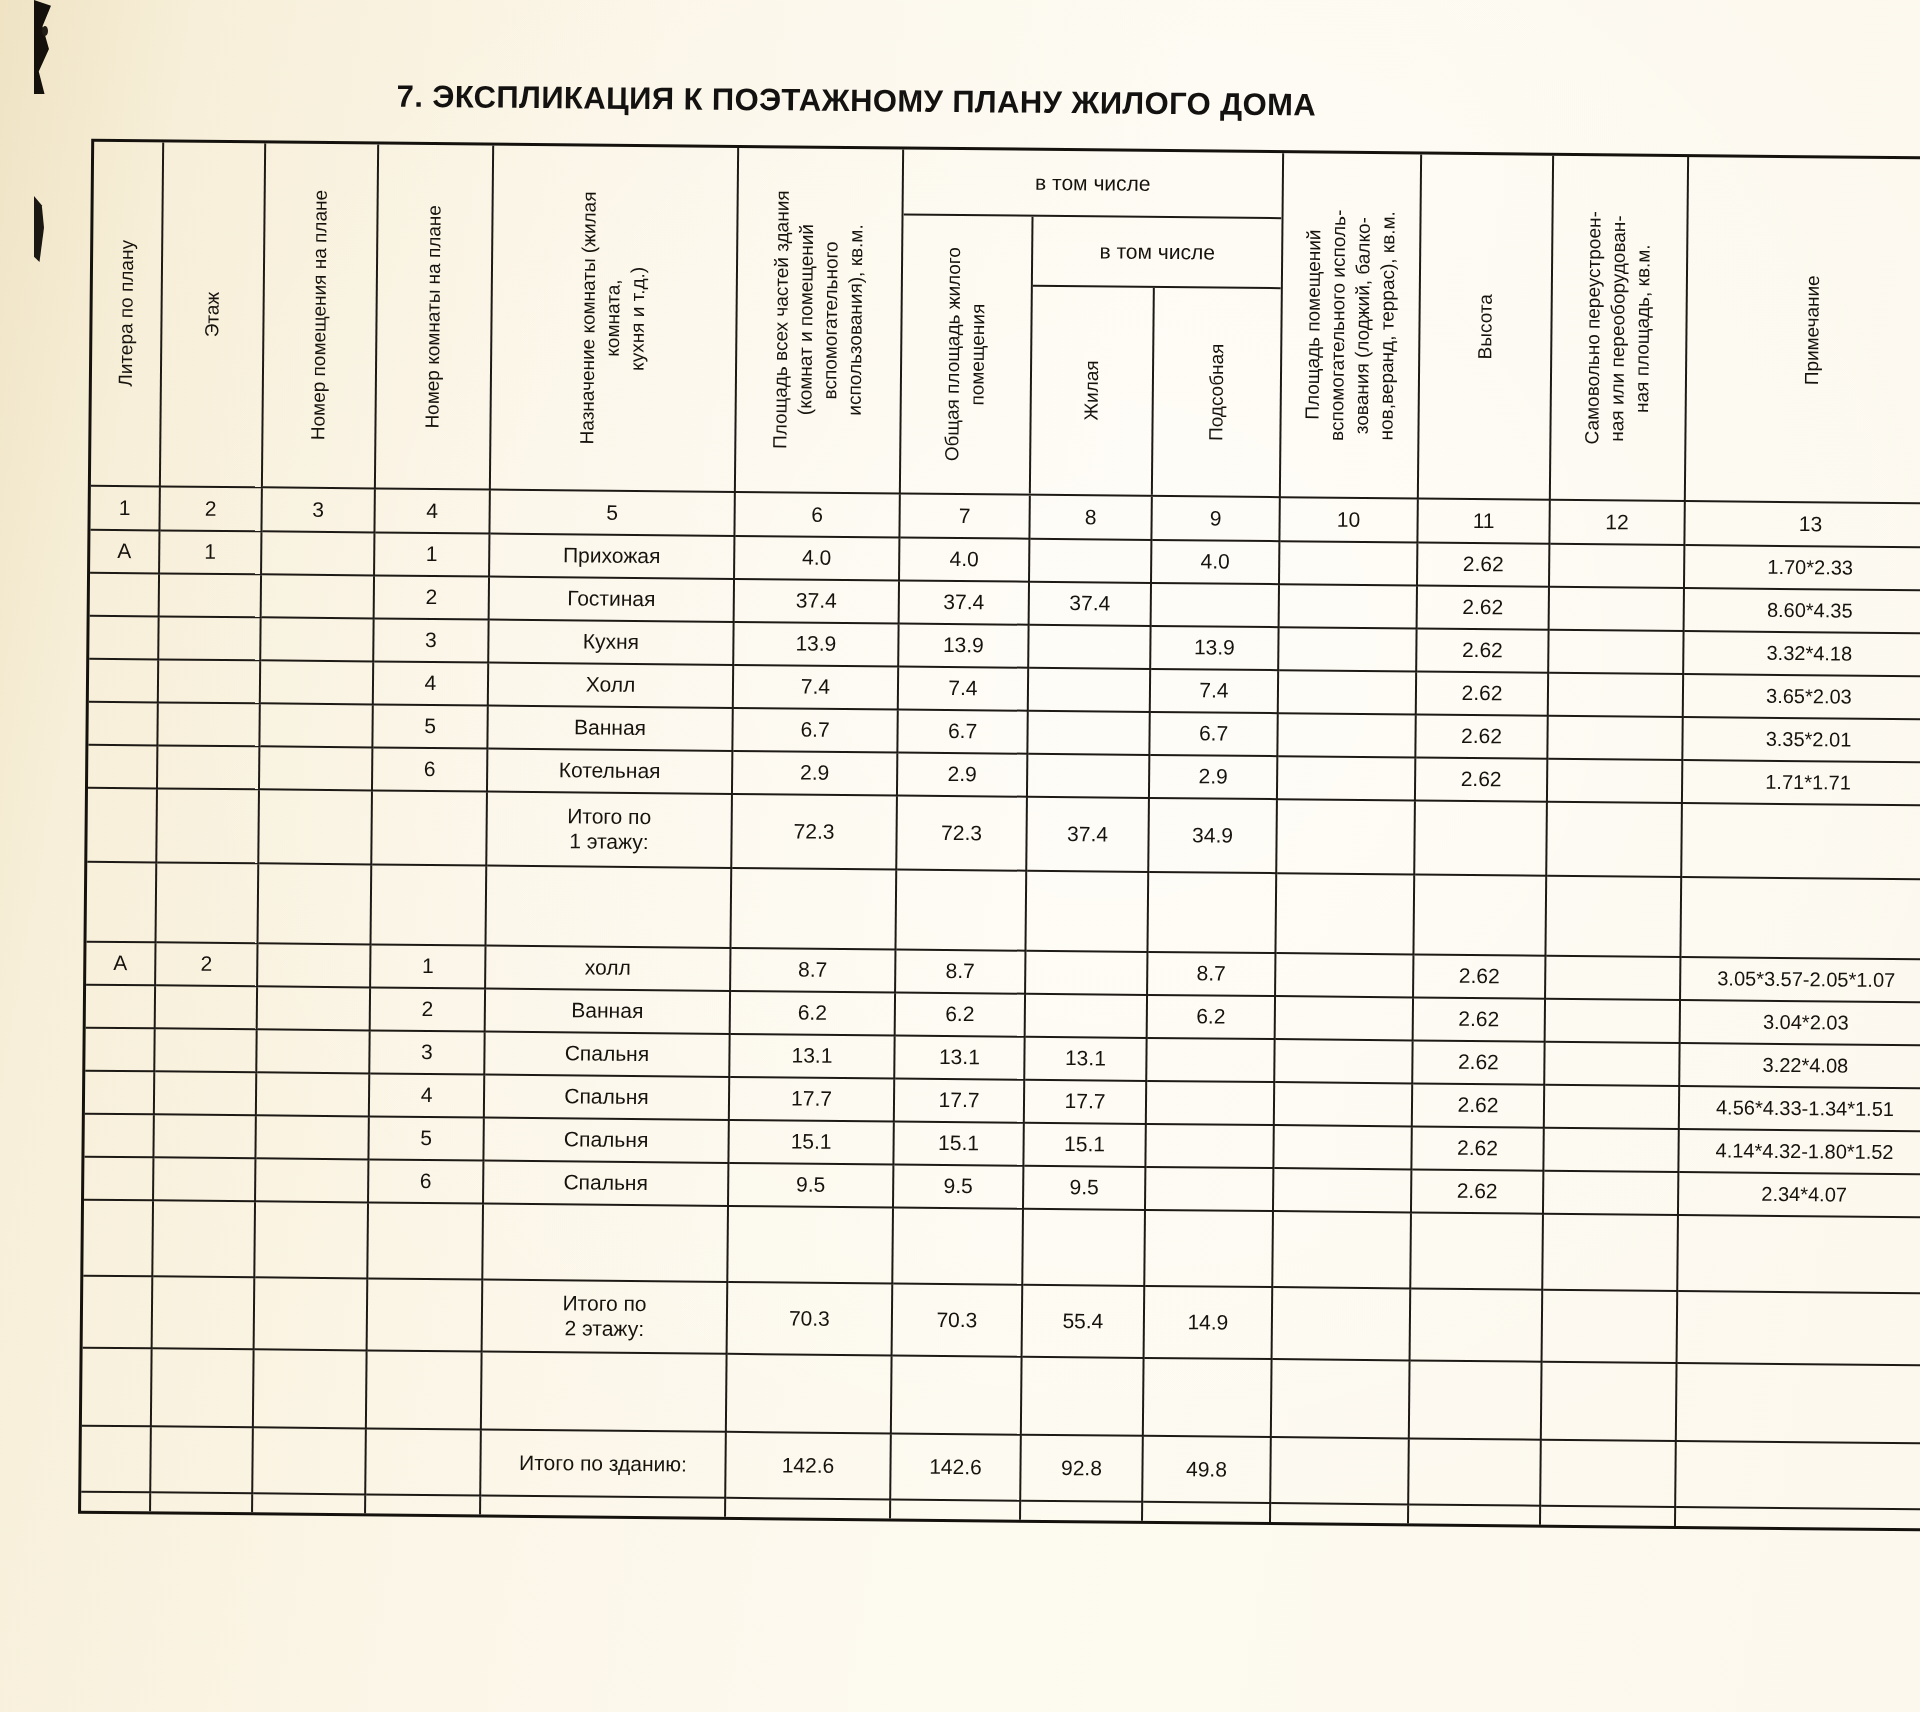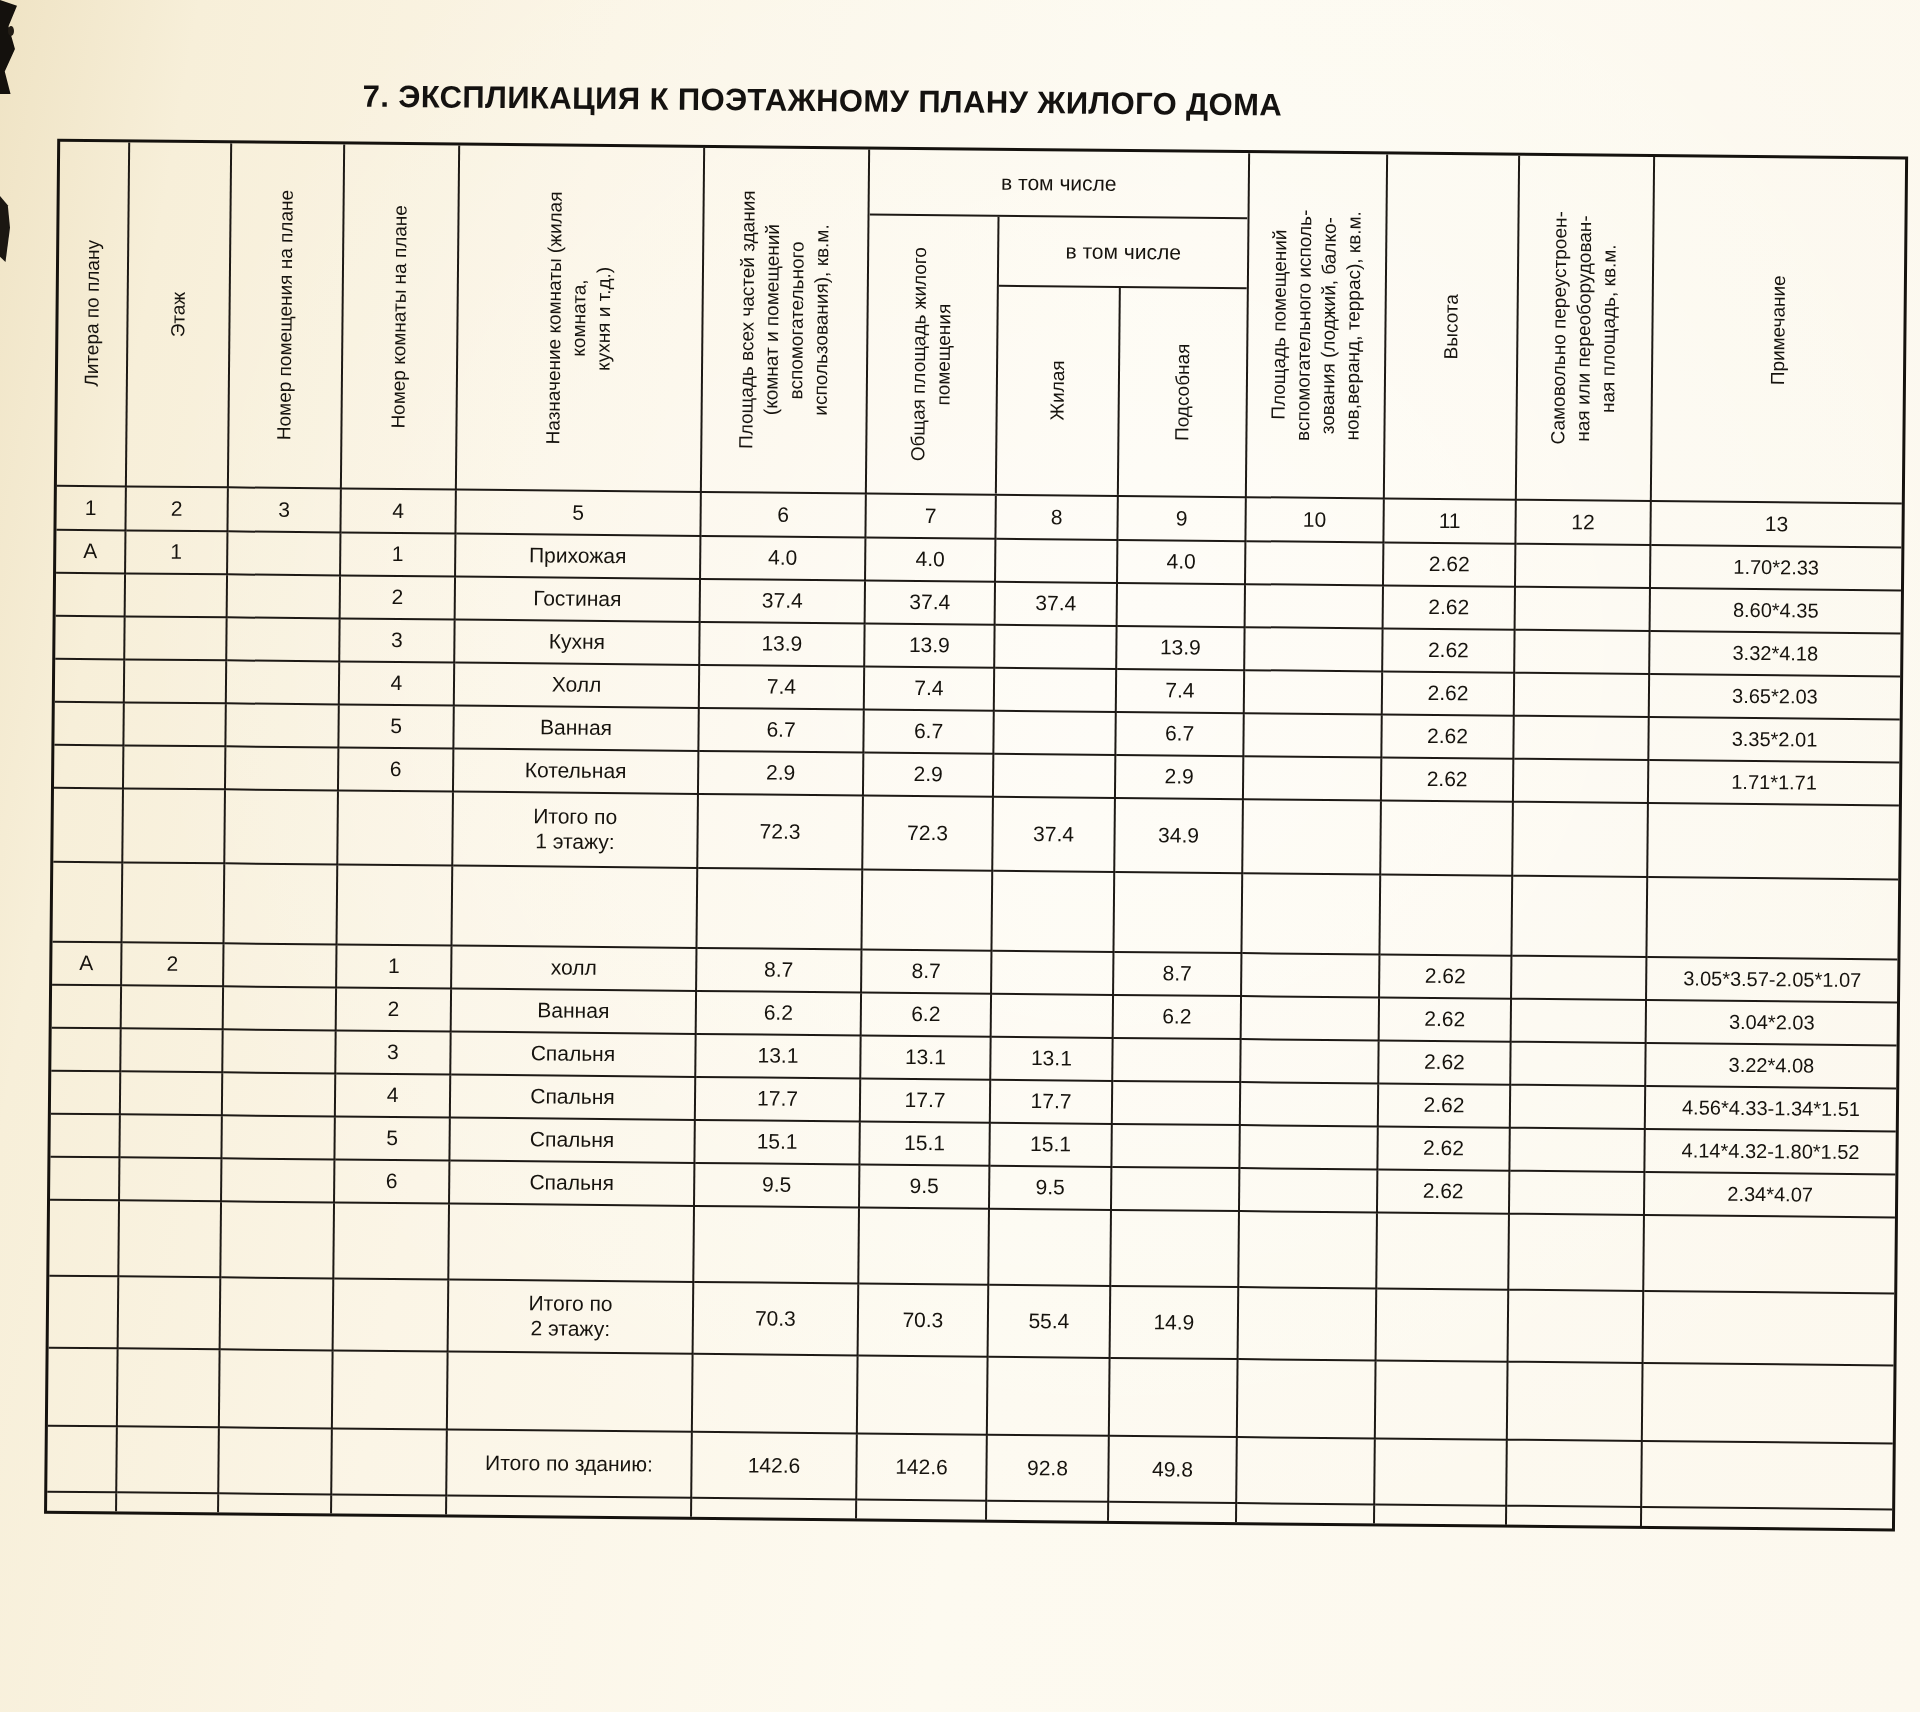--- a/index.html
+++ b/index.html
@@ -6,21 +6,21 @@
     margin: 0; padding: 0;
     width: 1920px; height: 1712px;
     overflow: hidden;
     font-family: "Liberation Sans", "DejaVu Sans", sans-serif;
   }
   body {
     background:
       radial-gradient(ellipse at 58% 38%, rgba(255,255,255,0.50), rgba(255,255,255,0) 62%),
       linear-gradient(100deg, #efe3c4 0%, #f7efd9 9%, #fbf5e6 28%, #fdfaf0 55%, #fcf8ee 100%);
   }
-  .page { position: relative; width: 1527px; height: 1712px; }
+  .page { position: relative; width: 1527px; height: 1712px; margin-left: 34px; }
 
   .artifact { position: absolute; }
   .a1 { left: 0; top: 0; width: 17px; height: 94px; background: #14110d;
         clip-path: polygon(0 0, 100% 6%, 50% 28%, 88% 52%, 28% 76%, 62% 100%, 0 100%); }
   .a2 { left: 0; top: 196px; width: 10px; height: 66px; background: #1b1712;
         clip-path: polygon(0 0, 78% 14%, 100% 48%, 55% 100%, 0 92%); }
   .a3 { left: 8px; top: 26px; width: 6px; height: 10px; background: #221d16; border-radius: 50%; }
 
   .scan { position: absolute; left: 58px; top: 58px; width: 1851px;
           transform: rotate(0.55deg); transform-origin: 30px 0; color: #17140f; }

